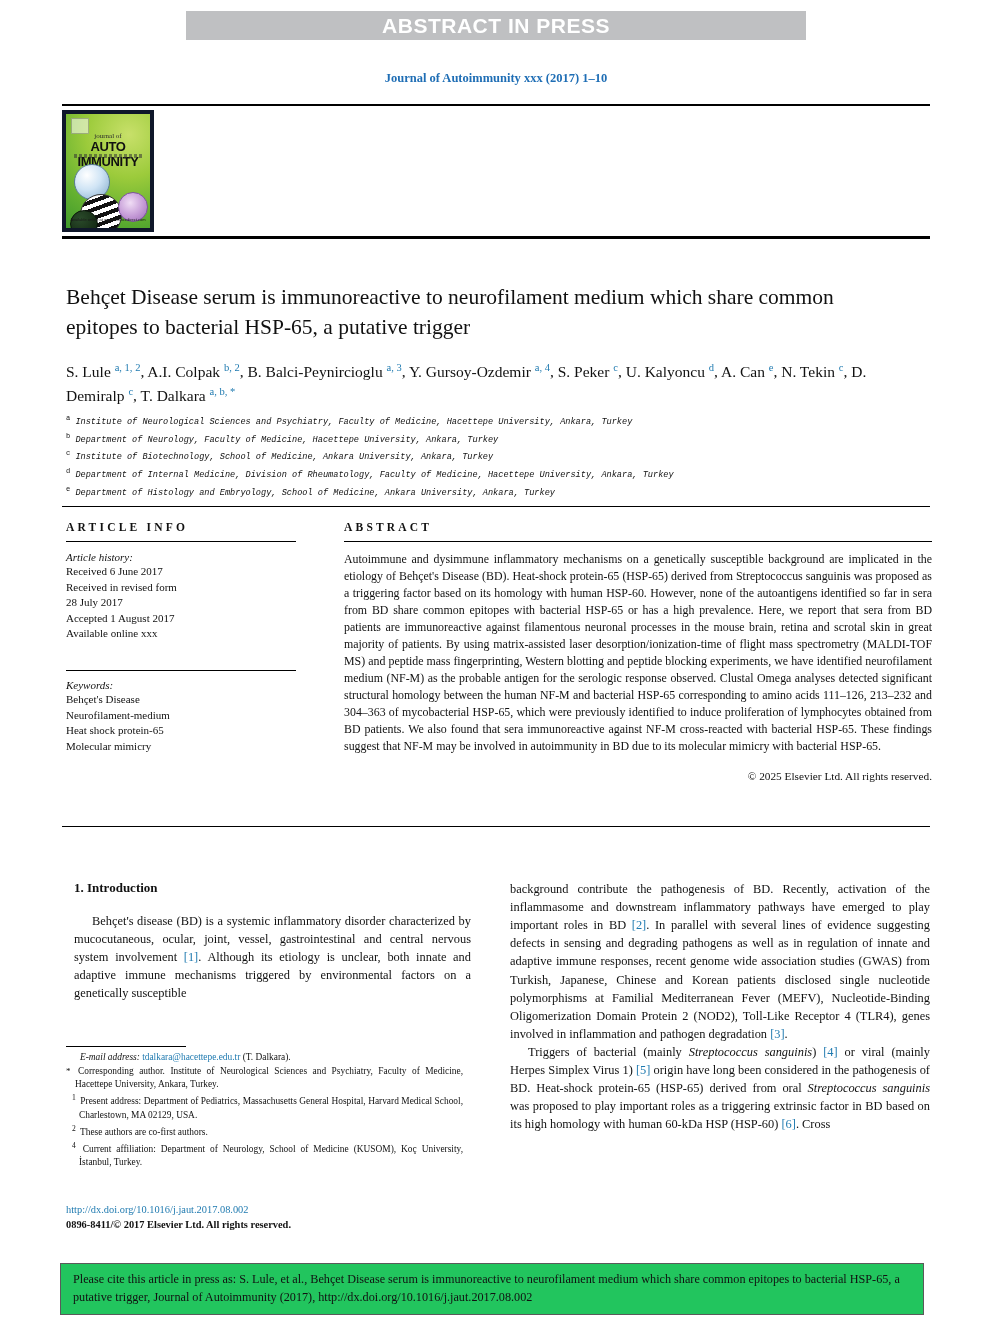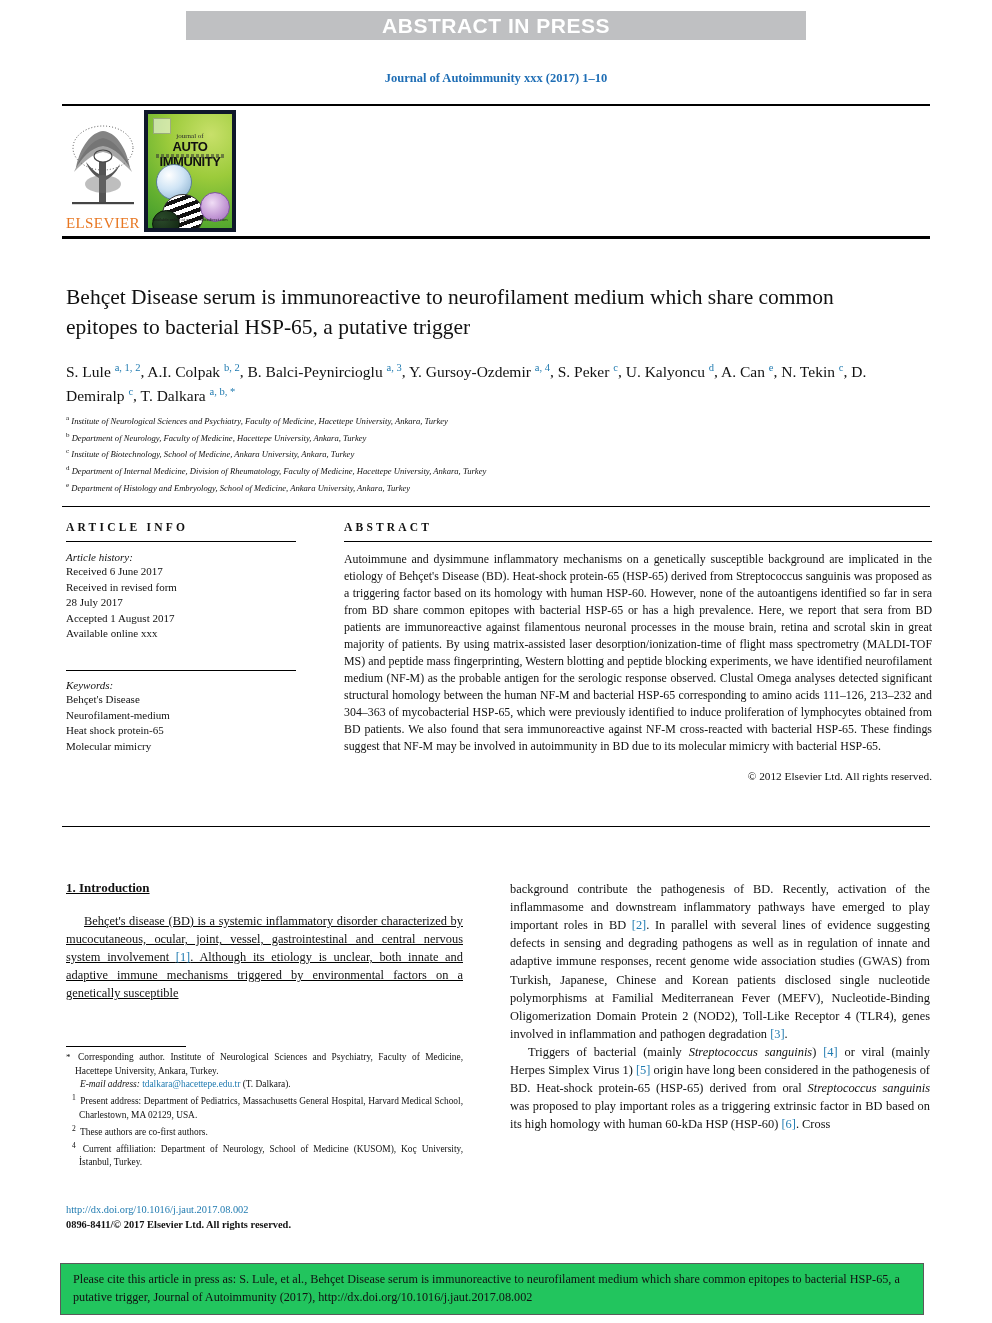--- a/index.html
+++ b/index.html
@@ -218,21 +218,21 @@
   .authors sup, .affil-mark {
     color: #1f7ab0;
     font-size: 0.68em;
     vertical-align: super;
   }
   .affils {
     position: absolute;
     left: 66px;
     top: 412px;
     width: 820px;
-    font-family: Liberation Serif, serif;
+    font-family: Liberation Mono, monospace;
     font-style: italic;
     font-size: 8.6px;
     line-height: 1.72;
     color: #111;
   }
   .affils .m {
     font-style: normal;
     vertical-align: super;
     font-size: 7px;
   }
@@ -306,24 +306,23 @@
     font-family: "Liberation Serif", serif;
     font-size: 11.3px;
     text-align: right;
     margin-top: 15px;
     color: #111;
   }
 
   
   .col-left {
     position: absolute;
-    left: 66px;
+    left: 74px;
     top: 880px;
     width: 397px;
-    text-decoration: underline;
   }
   .col-right {
     position: absolute;
     left: 510px;
     top: 880px;
     width: 420px;
   }
   .h2 {
     font-family: "Liberation Serif", serif;
     font-size: 13px;
@@ -417,36 +416,20 @@
 
 <div class="aip-band">
   <span class="aip-text">ABSTRACT IN PRESS</span>
 </div>
 
 <div class="journal-line">Journal of Autoimmunity xxx (2017) 1–10</div>
 
 <div class="masthead">
   <div class="masthead-inner">
 
-    <div class="elsevier-logo">
-      <svg class="tree-svg" width="74" height="92" viewBox="0 0 74 92">
-        <g fill="#4a4a4a">
-          <ellipse cx="37" cy="26" rx="30" ry="22" fill="none" stroke="#555" stroke-width="1" stroke-dasharray="1 2"></ellipse>
-          <path d="M10 46 C14 24 26 10 37 9 C49 10 60 24 64 46 C58 36 50 26 37 24 C24 26 16 36 10 46 Z" fill="#5b5b5b" opacity="0.75"></path>
-          <path d="M8 50 C16 30 26 18 37 16 C48 18 58 30 66 50 C56 40 48 32 37 30 C26 32 18 40 8 50 Z" fill="#6a6a6a" opacity="0.6"></path>
-          <rect x="33" y="40" width="7" height="40" fill="#555"></rect>
-          <path d="M33 56 C26 52 22 46 20 40 C25 46 29 50 33 52 Z" fill="#555"></path>
-          <path d="M40 58 C47 54 52 48 54 42 C49 49 45 52 40 54 Z" fill="#555"></path>
-          <ellipse cx="37" cy="62" rx="18" ry="9" fill="#6f6f6f" opacity="0.45"></ellipse>
-          <ellipse cx="37" cy="34" rx="9" ry="6" fill="none" stroke="#444" stroke-width="1.2"></ellipse>
-          <rect x="6" y="80" width="62" height="2.2" fill="#444"></rect>
-        </g>
-      </svg>
-      <div class="elsevier-word">ELSEVIER</div>
-    </div>
 
 
     <div class="cover-thumb">
       <div class="cover-bg"></div>
       <div class="cover-els-mark"></div>
       <div class="cover-journalof">journal of</div>
       <div class="cover-autoimmunity">AUTO IMMUNITY</div>
       <div class="cover-sub"></div>
       <div class="cover-c1"></div>
       <div class="cover-c2"></div>
@@ -489,37 +472,37 @@
   <div class="info-line">Behçet's Disease</div>
   <div class="info-line">Neurofilament-medium</div>
   <div class="info-line">Heat shock protein-65</div>
   <div class="info-line">Molecular mimicry</div>
 </div>
 
 <div class="abs-col">
   <div class="sec-head">ABSTRACT</div>
   <div class="thin-rule"></div>
   <div class="abstract-body">Autoimmune and dysimmune inflammatory mechanisms on a genetically susceptible background are implicated in the etiology of Behçet's Disease (BD). Heat-shock protein-65 (HSP-65) derived from Streptococcus sanguinis was proposed as a triggering factor based on its homology with human HSP-60. However, none of the autoantigens identified so far in sera from BD share common epitopes with bacterial HSP-65 or has a high prevalence. Here, we report that sera from BD patients are immunoreactive against filamentous neuronal processes in the mouse brain, retina and scrotal skin in great majority of patients. By using matrix-assisted laser desorption/ionization-time of flight mass spectrometry (MALDI-TOF MS) and peptide mass fingerprinting, Western blotting and peptide blocking experiments, we have identified neurofilament medium (NF-M) as the probable antigen for the serologic response observed. Clustal Omega analyses detected significant structural homology between the human NF-M and bacterial HSP-65 corresponding to amino acids 111–126, 213–232 and 304–363 of mycobacterial HSP-65, which were previously identified to induce proliferation of lymphocytes obtained from BD patients. We also found that sera immunoreactive against NF-M cross-reacted with bacterial HSP-65. These findings suggest that NF-M may be involved in autoimmunity in BD due to its molecular mimicry with bacterial HSP-65.</div>
-  <div class="copyright">© 2012 Elsevier Ltd. All rights reserved.</div>
+  <div class="copyright">© 2025 Elsevier Ltd. All rights reserved.</div>
 </div>
 
 <div class="col-left">
   <div class="h2">1. Introduction</div>
   <p class="para">Behçet's disease (BD) is a systemic inflammatory disorder characterized by mucocutaneous, ocular, joint, vessel, gastrointestinal and central nervous system involvement <span class="ref">[1]</span>. Although its etiology is unclear, both innate and adaptive immune mechanisms triggered by environmental factors on a genetically susceptible</p>
 </div>
 
 <div class="col-right">
   <p class="para noind">background contribute the pathogenesis of BD. Recently, activation of the inflammasome and downstream inflammatory pathways have emerged to play important roles in BD <span class="ref">[2]</span>. In parallel with several lines of evidence suggesting defects in sensing and degrading pathogens as well as in regulation of innate and adaptive immune responses, recent genome wide association studies (GWAS) from Turkish, Japanese, Chinese and Korean patients disclosed single nucleotide polymorphisms at Familial Mediterranean Fever (MEFV), Nucleotide-Binding Oligomerization Domain Protein 2 (NOD2), Toll-Like Receptor 4 (TLR4), genes involved in inflammation and pathogen degradation <span class="ref">[3]</span>.</p>
   <p class="para">Triggers of bacterial (mainly <span class="it">Streptococcus sanguinis</span>) <span class="ref">[4]</span> or viral (mainly Herpes Simplex Virus 1) <span class="ref">[5]</span> origin have long been considered in the pathogenesis of BD. Heat-shock protein-65 (HSP-65) derived from oral <span class="it">Streptococcus sanguinis</span> was proposed to play important roles as a triggering extrinsic factor in BD based on its high homology with human 60-kDa HSP (HSP-60) <span class="ref">[6]</span>. Cross</p>
 </div>
 
 <div class="footnotes">
   <div class="fn-rule"></div>
+  <p class="fn" style="text-indent:14px"><span class="em">E-mail address:</span> <span class="link">tdalkara@hacettepe.edu.tr</span> (T. Dalkara).</p>
   <p class="fn fn-indent"><span class="mk mk-star">*</span> Corresponding author. Institute of Neurological Sciences and Psychiatry, Faculty of Medicine, Hacettepe University, Ankara, Turkey.</p>
-  <p class="fn" style="text-indent:14px"><span class="em">E-mail address:</span> <span class="link">tdalkara@hacettepe.edu.tr</span> (T. Dalkara).</p>
   <p class="fn fn-indent" style="padding-left:13px;text-indent:-7px"><span class="mk">1</span> Present address: Department of Pediatrics, Massachusetts General Hospital, Harvard Medical School, Charlestown, MA 02129, USA.</p>
   <p class="fn fn-indent" style="padding-left:13px;text-indent:-7px"><span class="mk">2</span> These authors are co-first authors.</p>
   <p class="fn fn-indent" style="padding-left:13px;text-indent:-7px"><span class="mk">4</span> Current affiliation: Department of Neurology, School of Medicine (KUSOM), Koç University, İstanbul, Turkey.</p>
 </div>
 
 <div class="doi-block">
   <div class="doi-link">http://dx.doi.org/10.1016/j.jaut.2017.08.002</div>
   <div class="issn-line">0896-8411/© 2017 Elsevier Ltd. All rights reserved.</div>
 </div>
 

